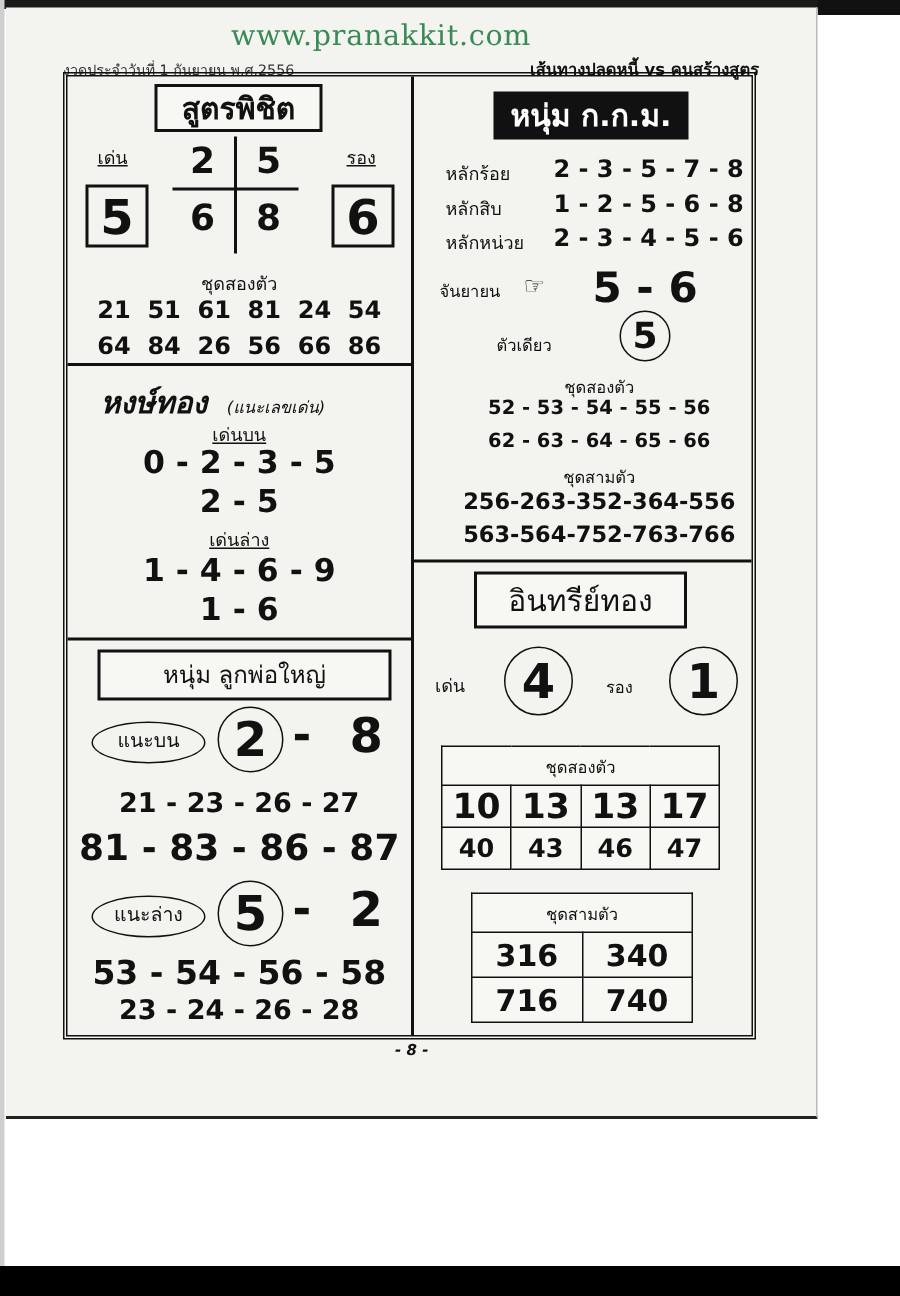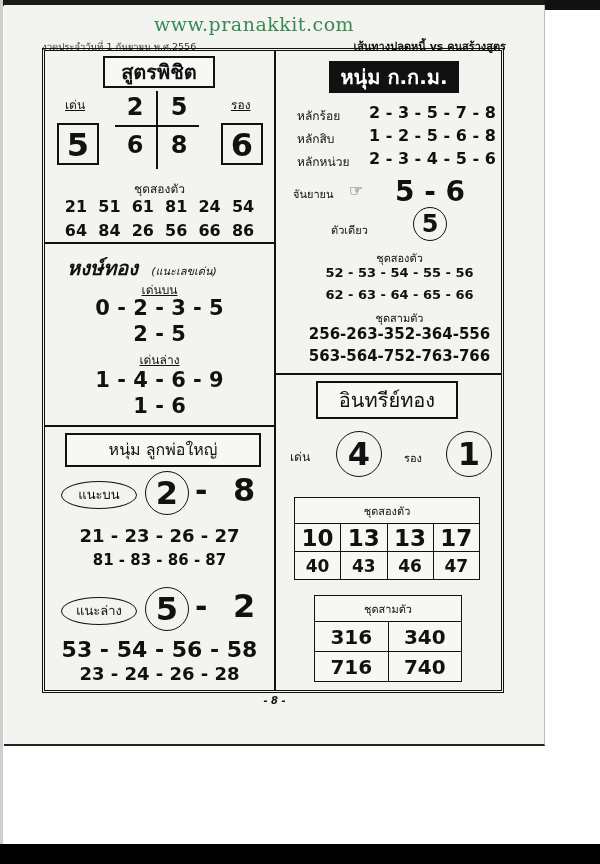--- a/index.html
+++ b/index.html
@@ -99,21 +99,21 @@
     </div>
 
     <div class="sec" style="left:0;top:376px;width:229px;height:263px;">
       <div class="title-box" style="left:20px;top:6px;width:196px;height:34px;line-height:30px;font-size:16px;font-weight:normal;">หนุ่ม  ลูกพ่อใหญ่</div>
 
       <div class="oval" style="left:16px;top:54px;width:76px;height:28px;line-height:25px;">แนะบน</div>
       <div class="circle" style="left:100px;top:44px;width:44px;height:44px;line-height:42px;font-size:32px;">2</div>
       <div class="bignum" style="position:absolute;left:150px;top:46px;font-size:30px;">-</div>
       <div class="bignum" style="position:absolute;left:188px;top:44px;font-size:32px;">8</div>
       <div class="row" style="top:98px;font-size:18px;">21 - 23 - 26 - 27</div>
-      <div class="row" style="top:124px;font-size:15px;">81 - 83 - 86 - 87</div>
+      <div class="row" style="top:124px;font-size:24px;">81 - 83 - 86 - 87</div>
 
       <div class="oval" style="left:16px;top:170px;width:76px;height:28px;line-height:25px;">แนะล่าง</div>
       <div class="circle" style="left:100px;top:160px;width:44px;height:44px;line-height:42px;font-size:32px;">5</div>
       <div class="bignum" style="position:absolute;left:150px;top:162px;font-size:30px;">-</div>
       <div class="bignum" style="position:absolute;left:188px;top:160px;font-size:32px;">2</div>
       <div class="row" style="top:210px;font-size:22px;">53 - 54 - 56 - 58</div>
       <div class="row" style="top:236px;font-size:18px;">23 - 24 - 26 - 28</div>
     </div>
 
     <div class="sec" style="left:242px;top:0;width:225px;height:322px;">

